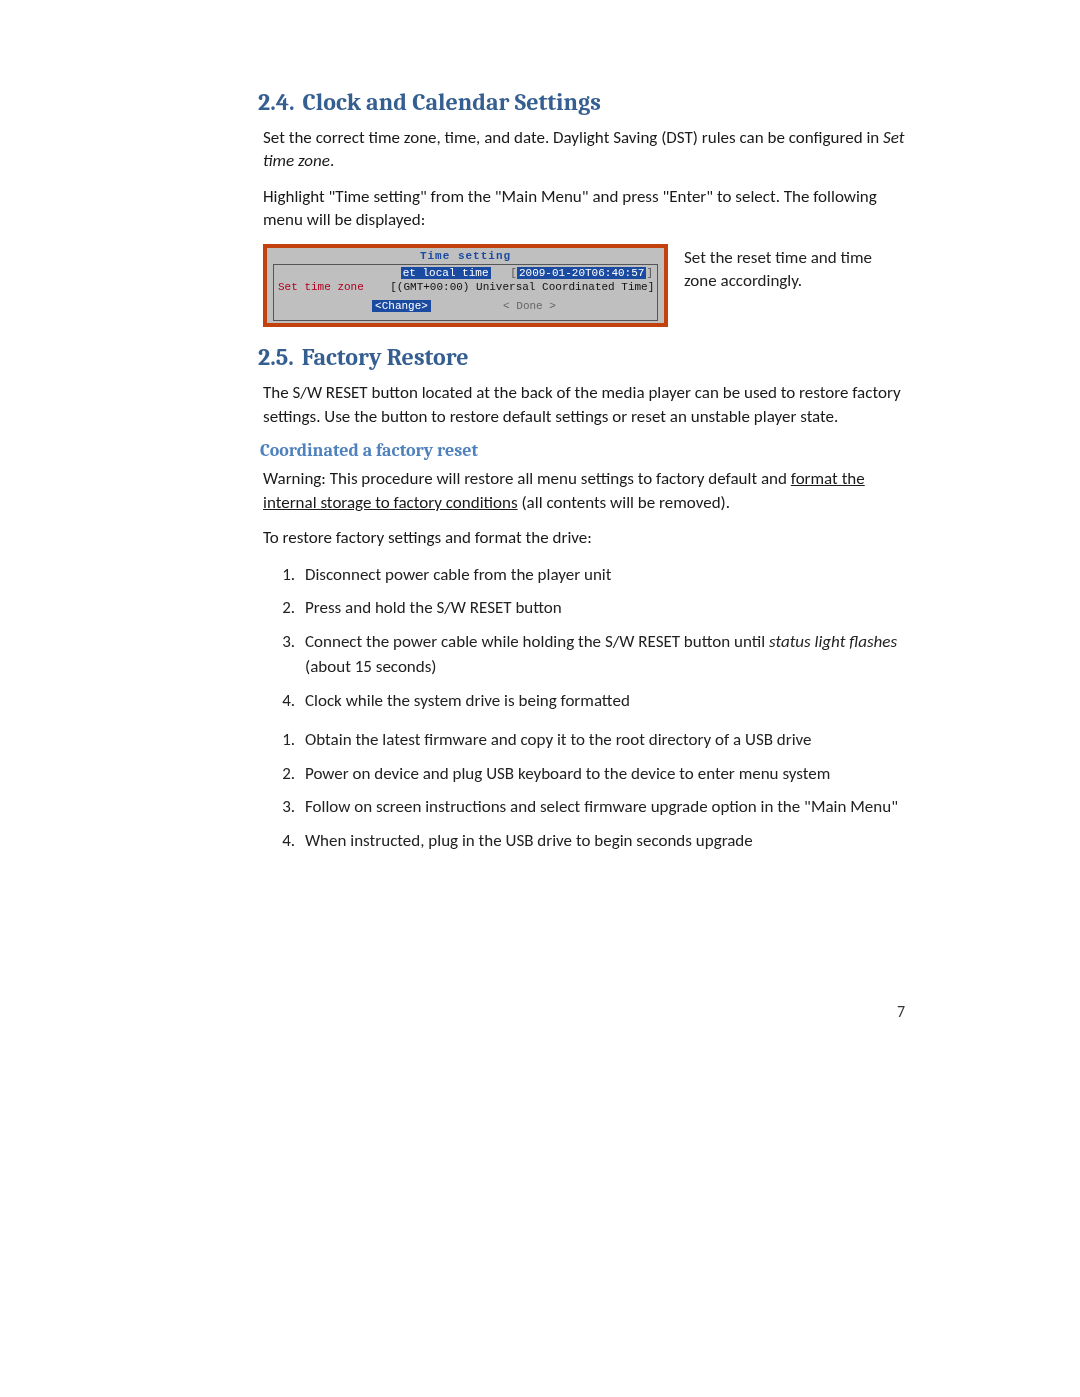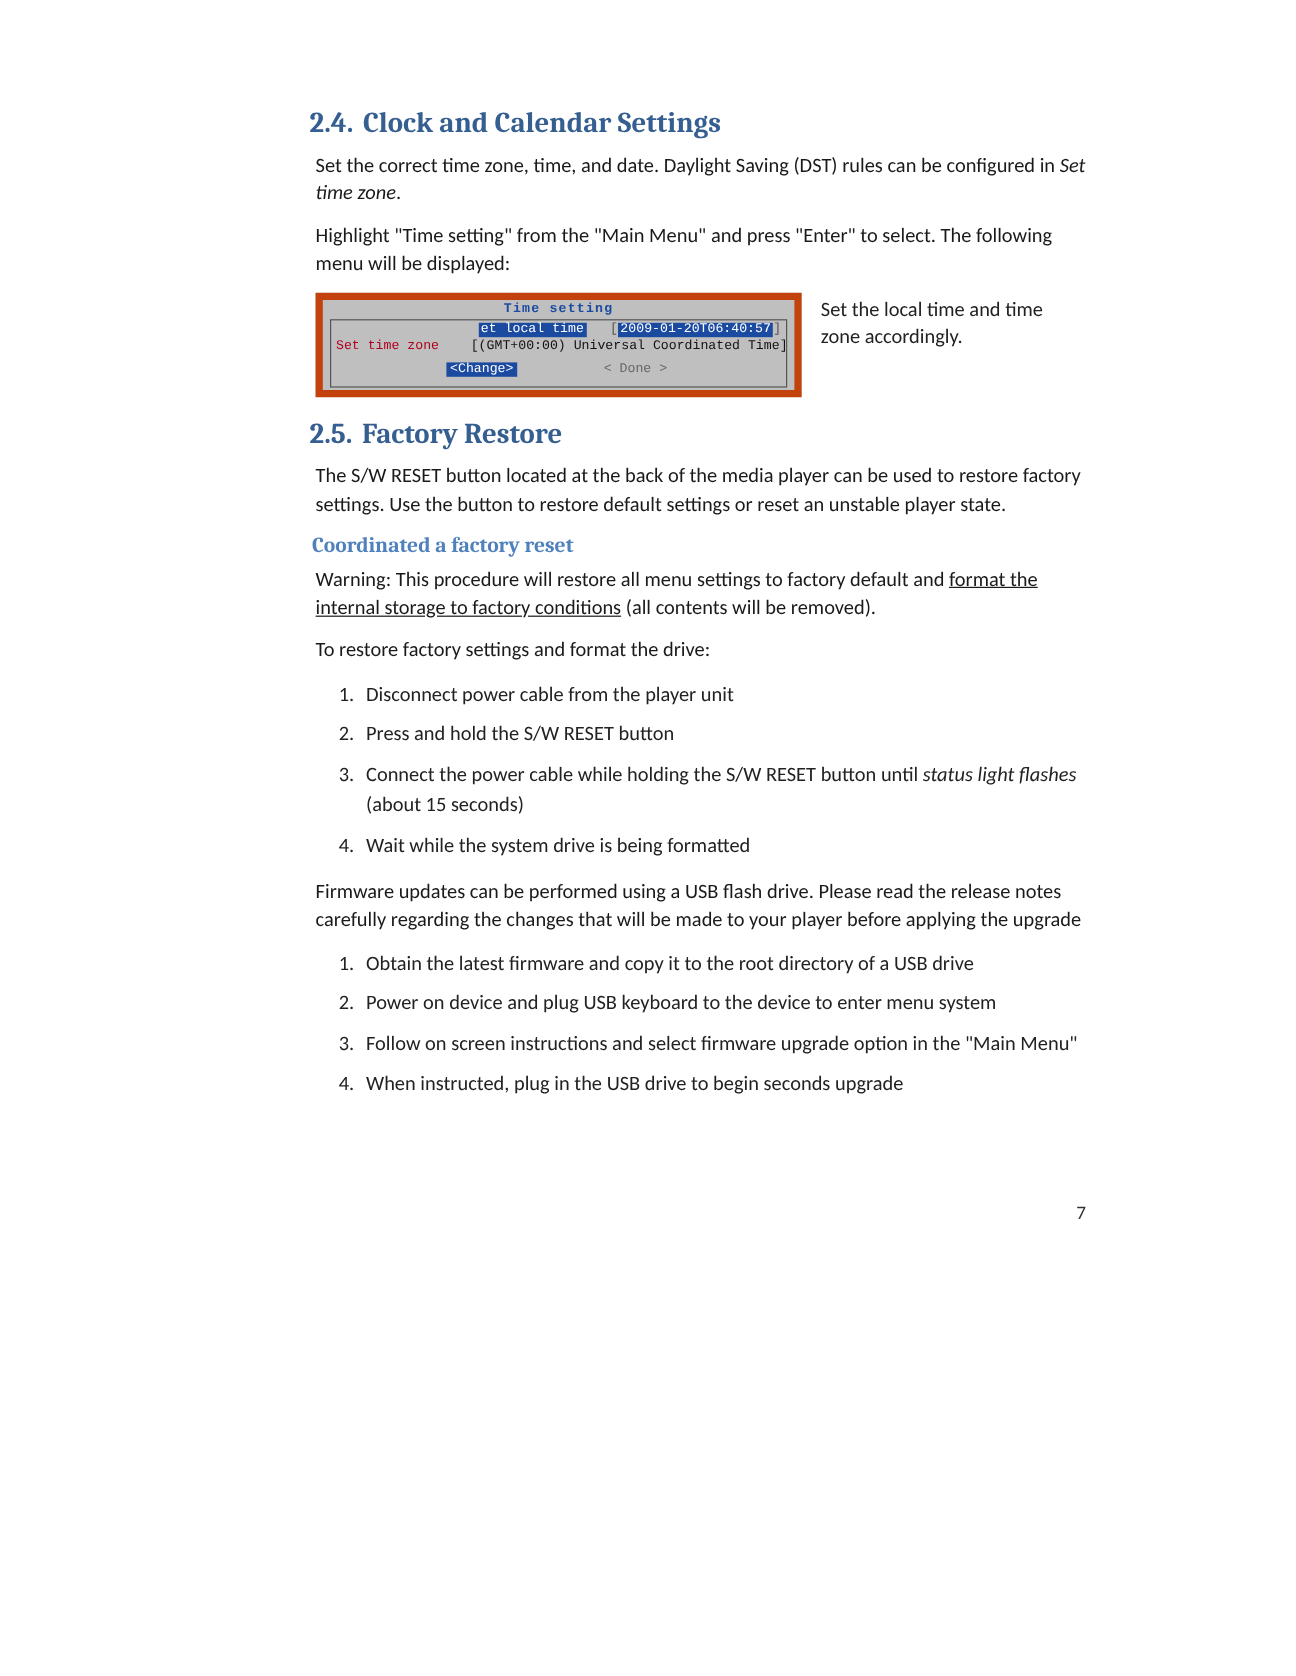--- a/index.html
+++ b/index.html
@@ -51,21 +51,21 @@
   }
   .row .caption{
     font-size:17px;
     line-height:1.38;
     max-width:210px;
     padding-top:2px;
   }
   
   .term{
     width:405px;
-    border:6px solid #c2410c;
+    border:4px solid #c2410c;
     background:#bfbfbf;
     font-family:"Courier New",monospace;
     font-size:11px;
     color:#111;
     box-sizing:border-box;
     padding:0;
   }
   .term-title{
     text-align:center;
     color:#1b4aa1;
@@ -130,21 +130,21 @@
           <span>&nbsp;&nbsp;</span>
           <span>[(GMT+00:00) Universal Coordinated Time]</span>
         </div>
         <div class="term-btns">
           <span class="btn-active">&lt;Change&gt;</span>
           <span class="btn-gap"></span>
           <span class="btn-dim">&lt; Done &gt;</span>
         </div>
       </div>
     </div>
-    <div class="caption">Set the local time and time zone accordingly.</div>
+    <div class="caption">Set the reset time and time zone accordingly.</div>
   </div>
 
   <div class="h2 section25">
     <span class="num">2.5.</span><span>Factory Restore</span>
   </div>
   <p class="p">
     <span>The S/W RESET button located at the back of the media player can be used to restore factory settings. Use the button to restore default settings or reset an unstable player state.</span>
   </p>
   <div class="h3">Coordinated a factory reset</div>
   <p class="p">
@@ -152,26 +152,23 @@
   </p>
   <p class="p">
     <span>To restore factory settings and format the drive:</span>
   </p>
   <ol class="ol">
     <li>Disconnect power cable from the player unit</li>
     <li>Press and hold the S/W RESET button</li>
     <li>
       <span>Connect the power cable while holding the S/W RESET button until </span><em class="ital">status light flashes</em><span>  (about 15 seconds)</span>
     </li>
-    <li>Wait while the system drive is being formatted</li>
+    <li>Clock while the system drive is being formatted</li>
   </ol>
 
-  <p class="p">
-    <span>Firmware updates can be performed using a USB flash drive. Please read the release notes carefully regarding the changes that will be made to your player before applying the upgrade</span>
-  </p>
   <ol class="ol">
     <li>Obtain the latest firmware and copy it to the root directory of a USB drive</li>
     <li>Power on device and plug USB keyboard to the device to enter menu system</li>
     <li>Follow on screen instructions and select firmware upgrade option in the "Main Menu"</li>
     <li>When instructed, plug in the USB drive to begin seconds upgrade</li>
   </ol>
 
   <div class="pagenum">7</div>
 </div>
 

